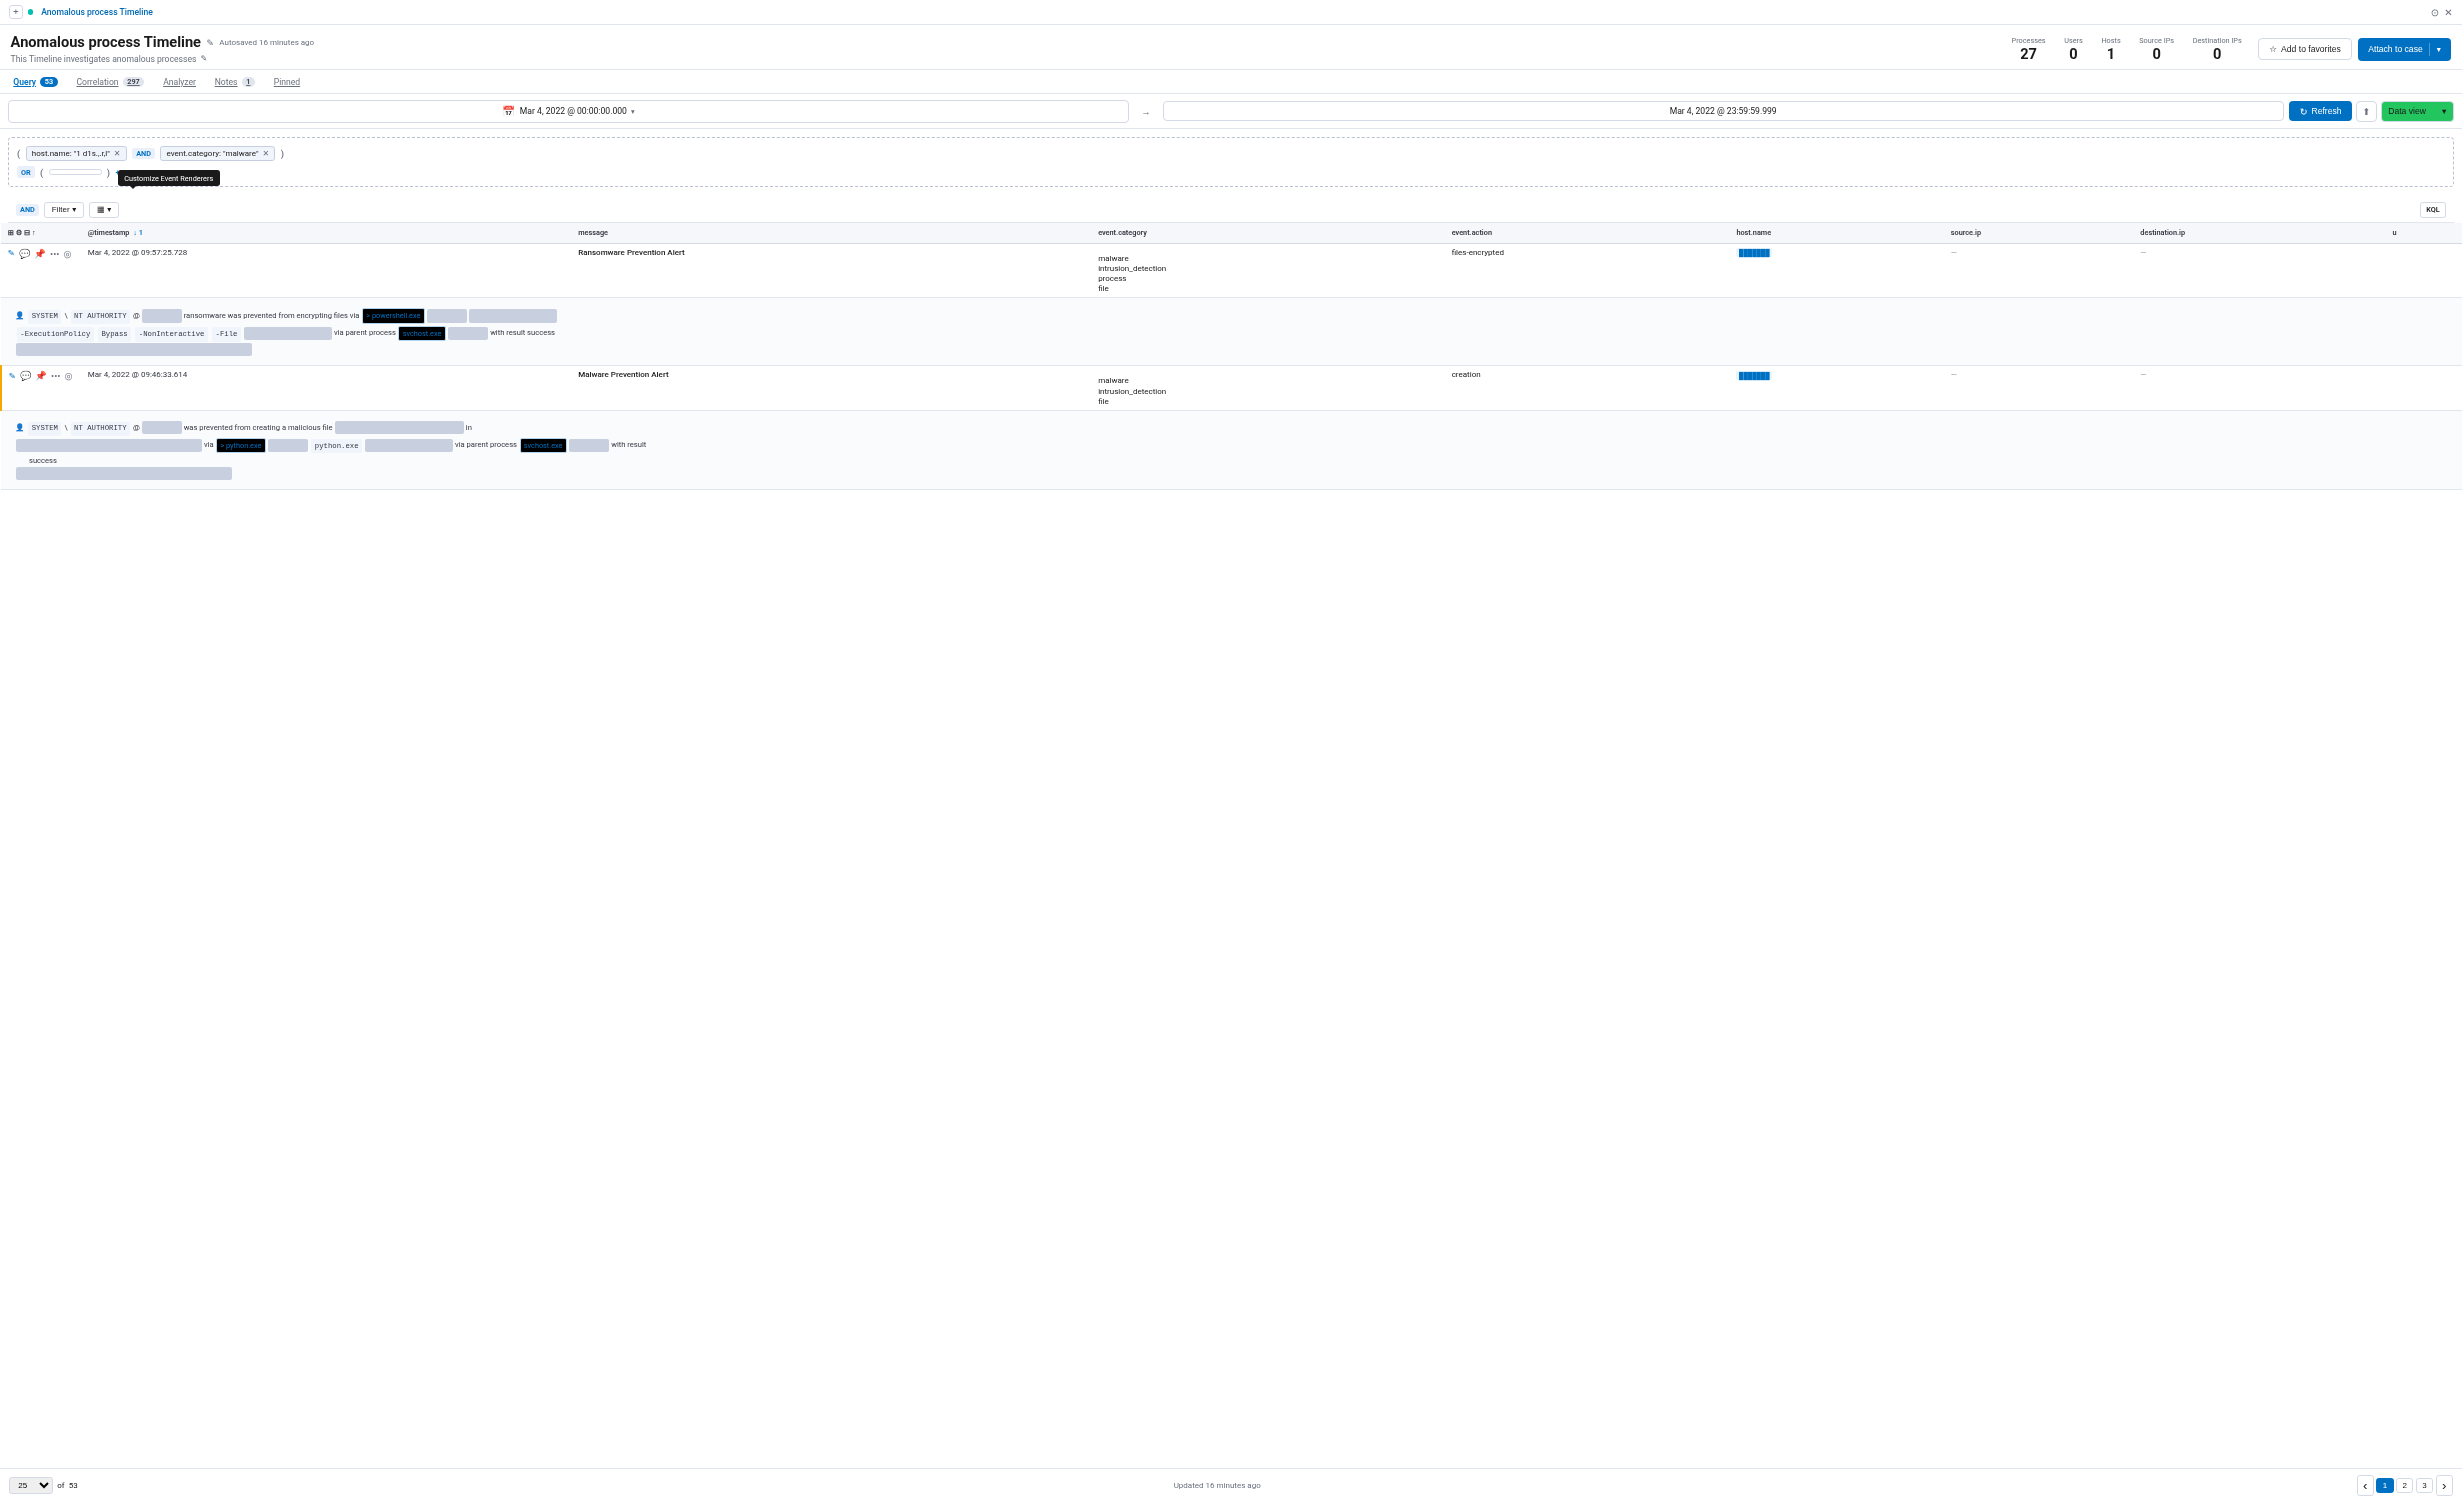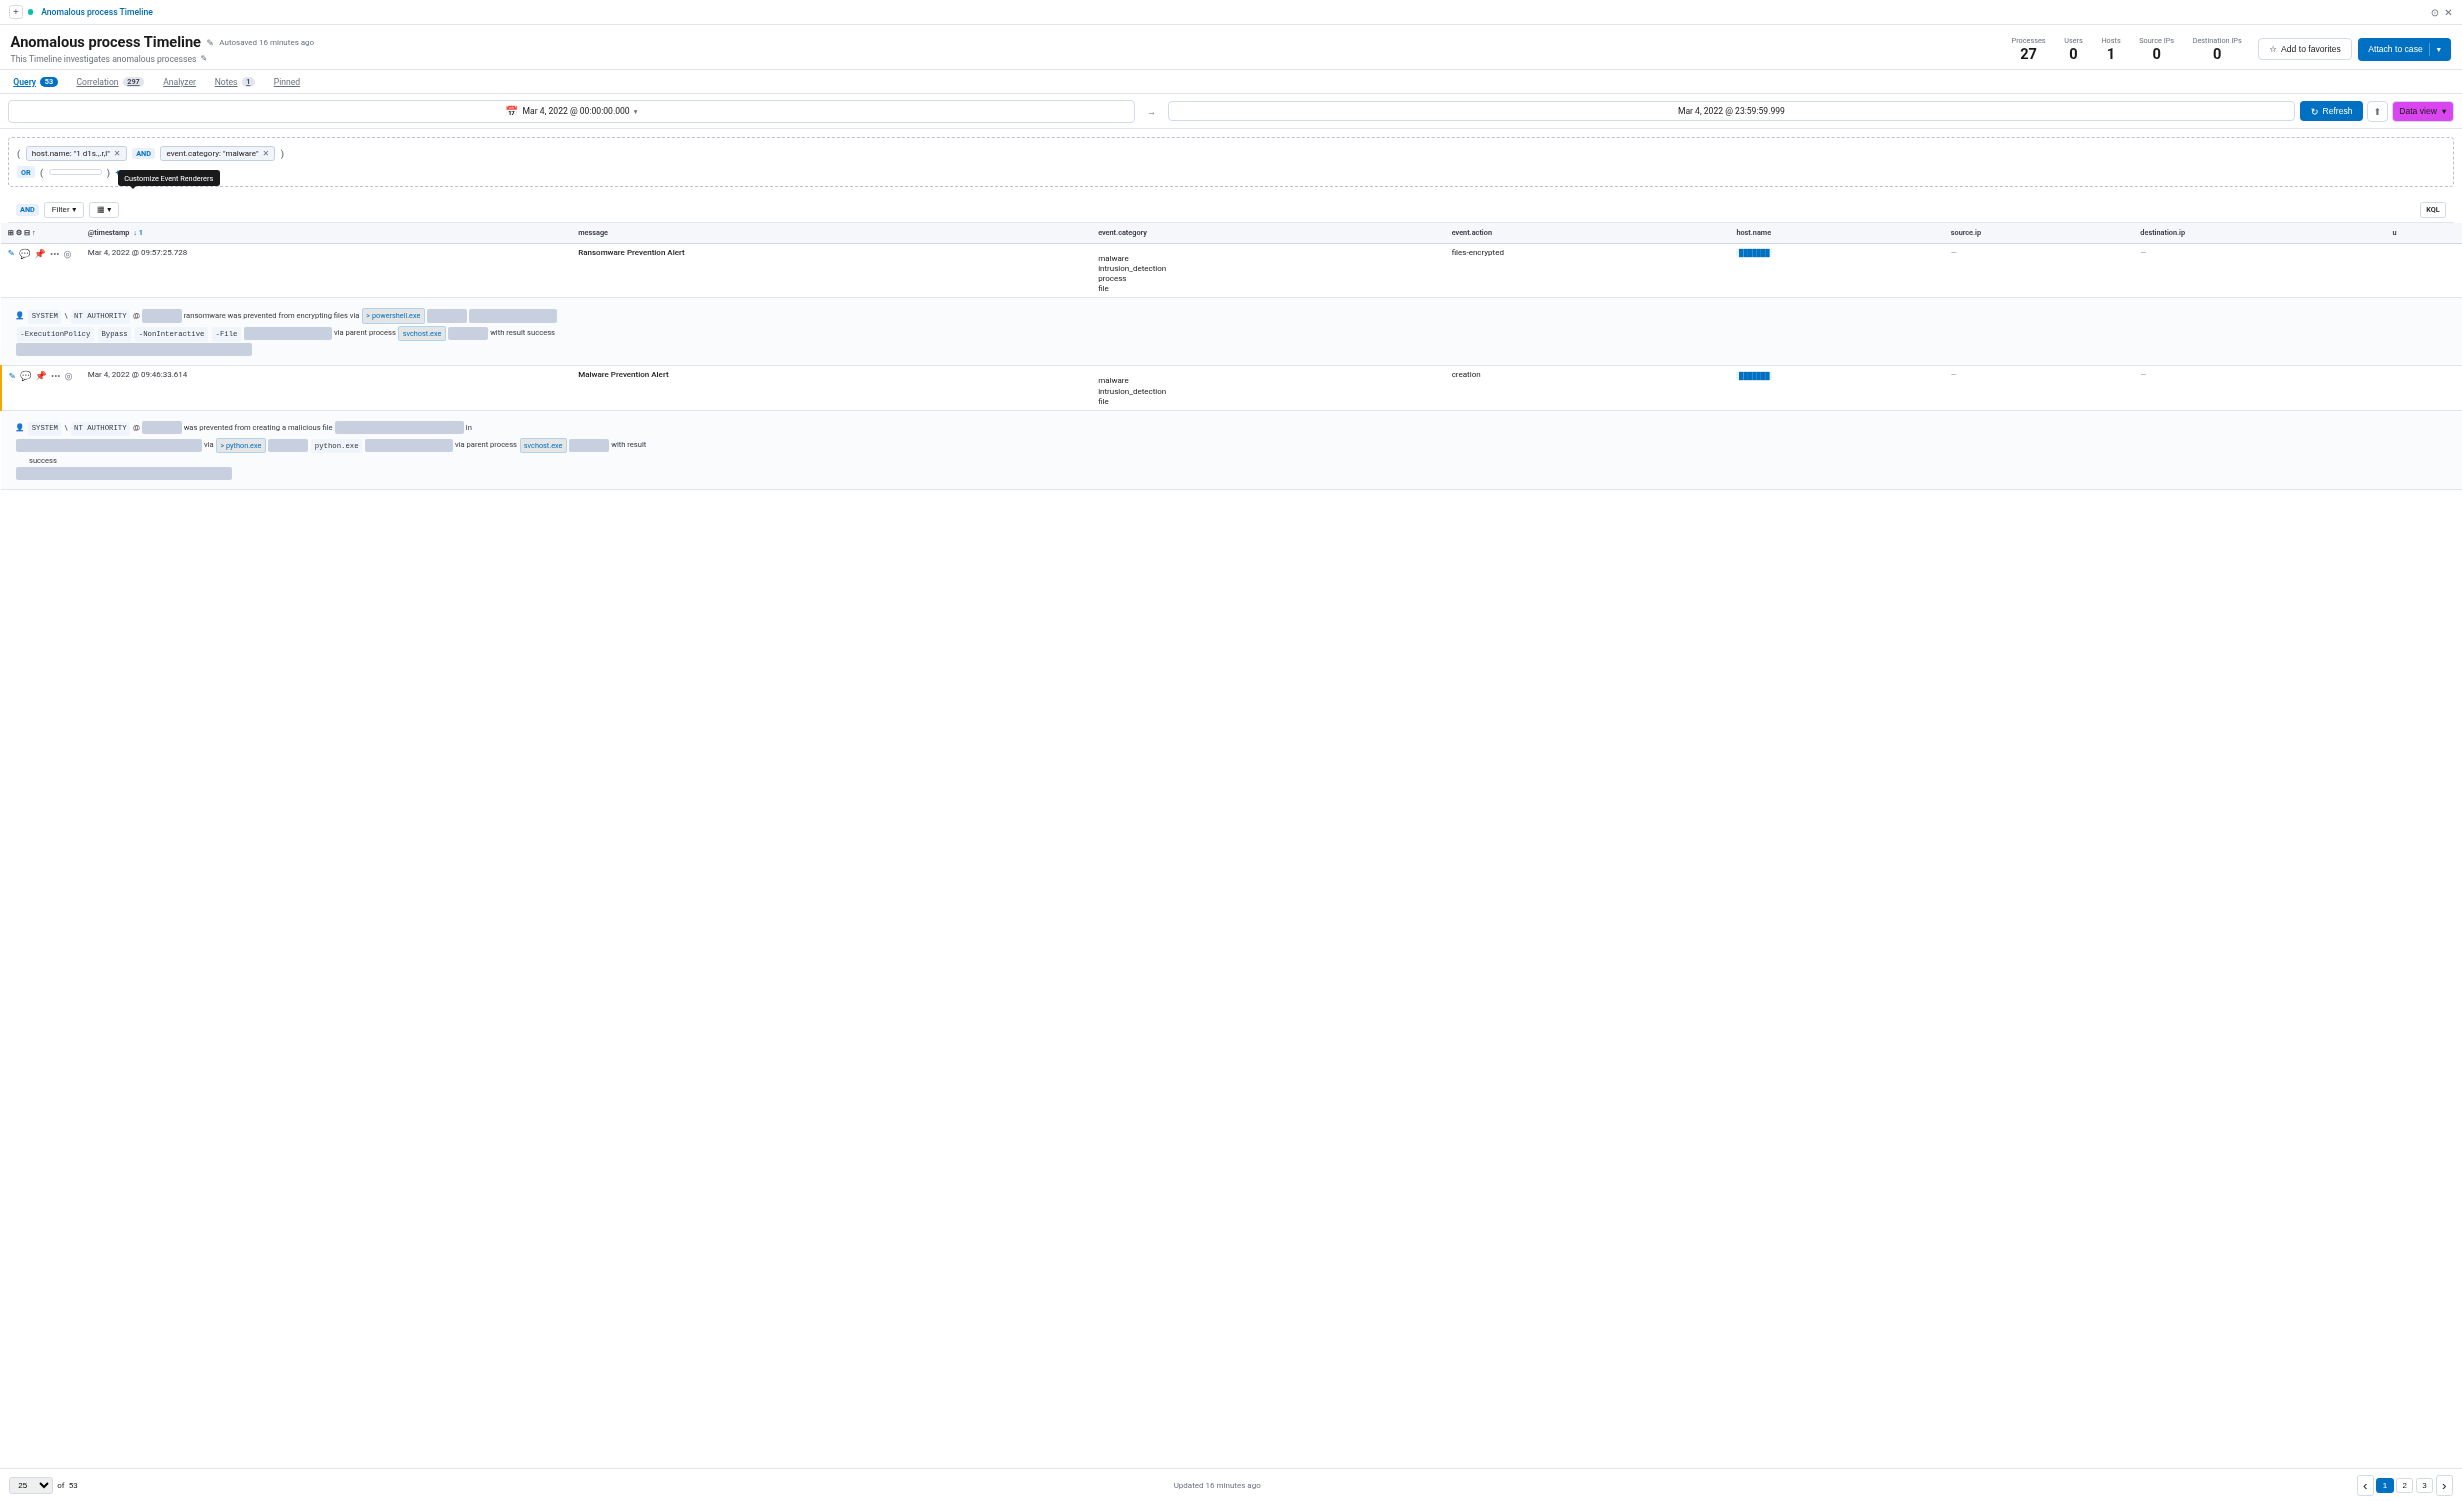--- a/index.html
+++ b/index.html
@@ -41,21 +41,21 @@
     .tab { padding: 6.7px 2.7px; margin-right: 13.3px; cursor: pointer; font-size: 8.6px; color: #69707d; border-bottom: 1.3px solid transparent; margin-bottom: -1.3px; display: flex; align-items: center; gap: 4px; text-decoration: underline; }
     .tab.active { color: #0071c2; border-bottom-color: #0071c2; font-weight: 600; }
     .tab-badge { background: #e0e5ee; color: #343741; border-radius: 6.7px; padding: 0.7px 4.7px; font-size: 7.3px; font-weight: 600; }
     .tab.active .tab-badge { background: #0071c2; color: #fff; }
 
     
     .timeline-controls { display: flex; align-items: center; padding: 5.3px 8px; border-bottom: 0.7px solid #e0e5ee; gap: 5.3px; background: #fff; }
     .date-picker { display: flex; align-items: center; gap: 4px; border: 0.7px solid #d3dae6; border-radius: 4px; padding: 4px 6.7px; cursor: pointer; flex: 1; justify-content: center; }
     .date-arrow { color: #69707d; font-size: 9.3px; padding: 0 6.7px; }
     .btn-refresh { display: flex; align-items: center; gap: 4px; padding: 4.7px 10.6px; border: none; border-radius: 4px; background: #0071c2; cursor: pointer; font-size: 8.6px; color: #fff; font-weight: 500; }
-    .btn-dataview { display: flex; align-items: center; gap: 5px; padding: 4.7px 6.7px; border: 0.7px solid #d3dae6; border-radius: 4px; background: #d946ef; cursor: pointer; font-size: 8.6px; color: #1a1a1a; }
+    .btn-dataview { display: flex; align-items: center; gap: 16px; padding: 4.7px 6.7px; border: 0.7px solid #d3dae6; border-radius: 4px; background: #22c55e; cursor: pointer; font-size: 8.6px; color: #1a1a1a; }
     .timeline-controls-right { display: flex; gap: 4px; align-items: center; margin-left: auto; }
     .icon-btn { padding: 4px 5.3px; border: 0.7px solid #d3dae6; border-radius: 4px; background: #fff; cursor: pointer; color: #69707d; font-size: 9.3px; }
 
     
     .query-area { margin: 8px; border: 1px dashed #b9c0d1; border-radius: 4px; padding: 8px; background: #fff; }
     .query-row { display: flex; align-items: center; gap: 5.3px; margin-bottom: 5.3px; flex-wrap: wrap; }
     .query-paren { color: #69707d; font-size: 9.3px; font-weight: 500; }
     .query-chip { display: flex; align-items: center; gap: 2.7px; background: #f0f4fb; border: 0.7px solid #c5cfe0; border-radius: 2.7px; padding: 2px 5.3px; font-size: 8px; color: #1a1a1a; cursor: pointer; }
     .query-chip .chip-x { color: #69707d; cursor: pointer; margin-left: 1.3px; }
     .query-operator { font-size: 7.3px; font-weight: 700; background: #e9f0fb; color: #0071c2; border-radius: 2.7px; padding: 1.3px 4px; }
@@ -78,21 +78,21 @@
     .data-table { width: 100%; border-collapse: collapse; min-width: 665px; }
     .data-table th { padding: 5.3px 6.7px; text-align: left; font-size: 7.3px; font-weight: 600; color: #343741; border-bottom: 1.3px solid #d3dae6; background: #f5f7fa; white-space: nowrap; cursor: pointer; }
     .data-table th .sort-icon { color: #0071c2; margin-left: 2px; }
     .data-table td { padding: 4px 6.7px; border-bottom: 0.7px solid #e0e5ee; vertical-align: top; font-size: 8px; }
     .row-actions { display: flex; align-items: center; gap: 4px; color: #69707d; white-space: nowrap; }
     .row-actions span { cursor: pointer; font-size: 9.3px; }
     .event-row { background: #fff; }
     .detail-row { background: #fafbfd; }
     .detail-content { padding: 5.3px 8px; font-size: 7.6px; color: #343741; line-height: 1.6; }
     .detail-content .detail-cmd { font-family: 'Courier New', monospace; font-size: 7.3px; background: #f0f4fb; border-radius: 2px; padding: 1.3px 3.3px; margin: 1.3px; display: inline-block; }
-    .detail-content .process-tag { background: #e5e5e5; border: 0.7px solid #b0d3ef; border-radius: 2px; padding: 0.7px 3.3px; font-size: 7.3px; margin: 0.7px; display: inline-block; color: #0071c2; }
+    .detail-content .process-tag { background: #000000; border: 0.7px solid #b0d3ef; border-radius: 2px; padding: 0.7px 3.3px; font-size: 7.3px; margin: 0.7px; display: inline-block; color: #0071c2; }
     .event-categories { display: flex; flex-direction: column; gap: 1.3px; margin-top: 6px; }
     .host-link { color: #0071c2; cursor: pointer; font-family: 'Courier New', monospace; font-size: 7.3px; background: #e8f4fd; padding: 0.7px 2.7px; border-radius: 2px; }
     .dash { color: #9095a0; }
     .yellow-left-border { border-left: 2px solid #f5a700; }
     .timestamp-cell { white-space: nowrap; font-size: 8px; color: #343741; }
     .message-cell { max-width: 133px; font-size: 8px; font-weight: 500; }
     .action-cell { font-size: 8px; }
     .blurred-text { background: #c8d0e0; border-radius: 2px; color: transparent; user-select: none; font-size: 7.3px; padding: 0.7px 2.7px; display: inline-block; min-width: 40px; }
     .blurred-text-lg { background: #c8d0e0; border-radius: 2px; color: transparent; user-select: none; font-size: 7.3px; padding: 0.7px 2.7px; display: inline-block; min-width: 80px; }
 

